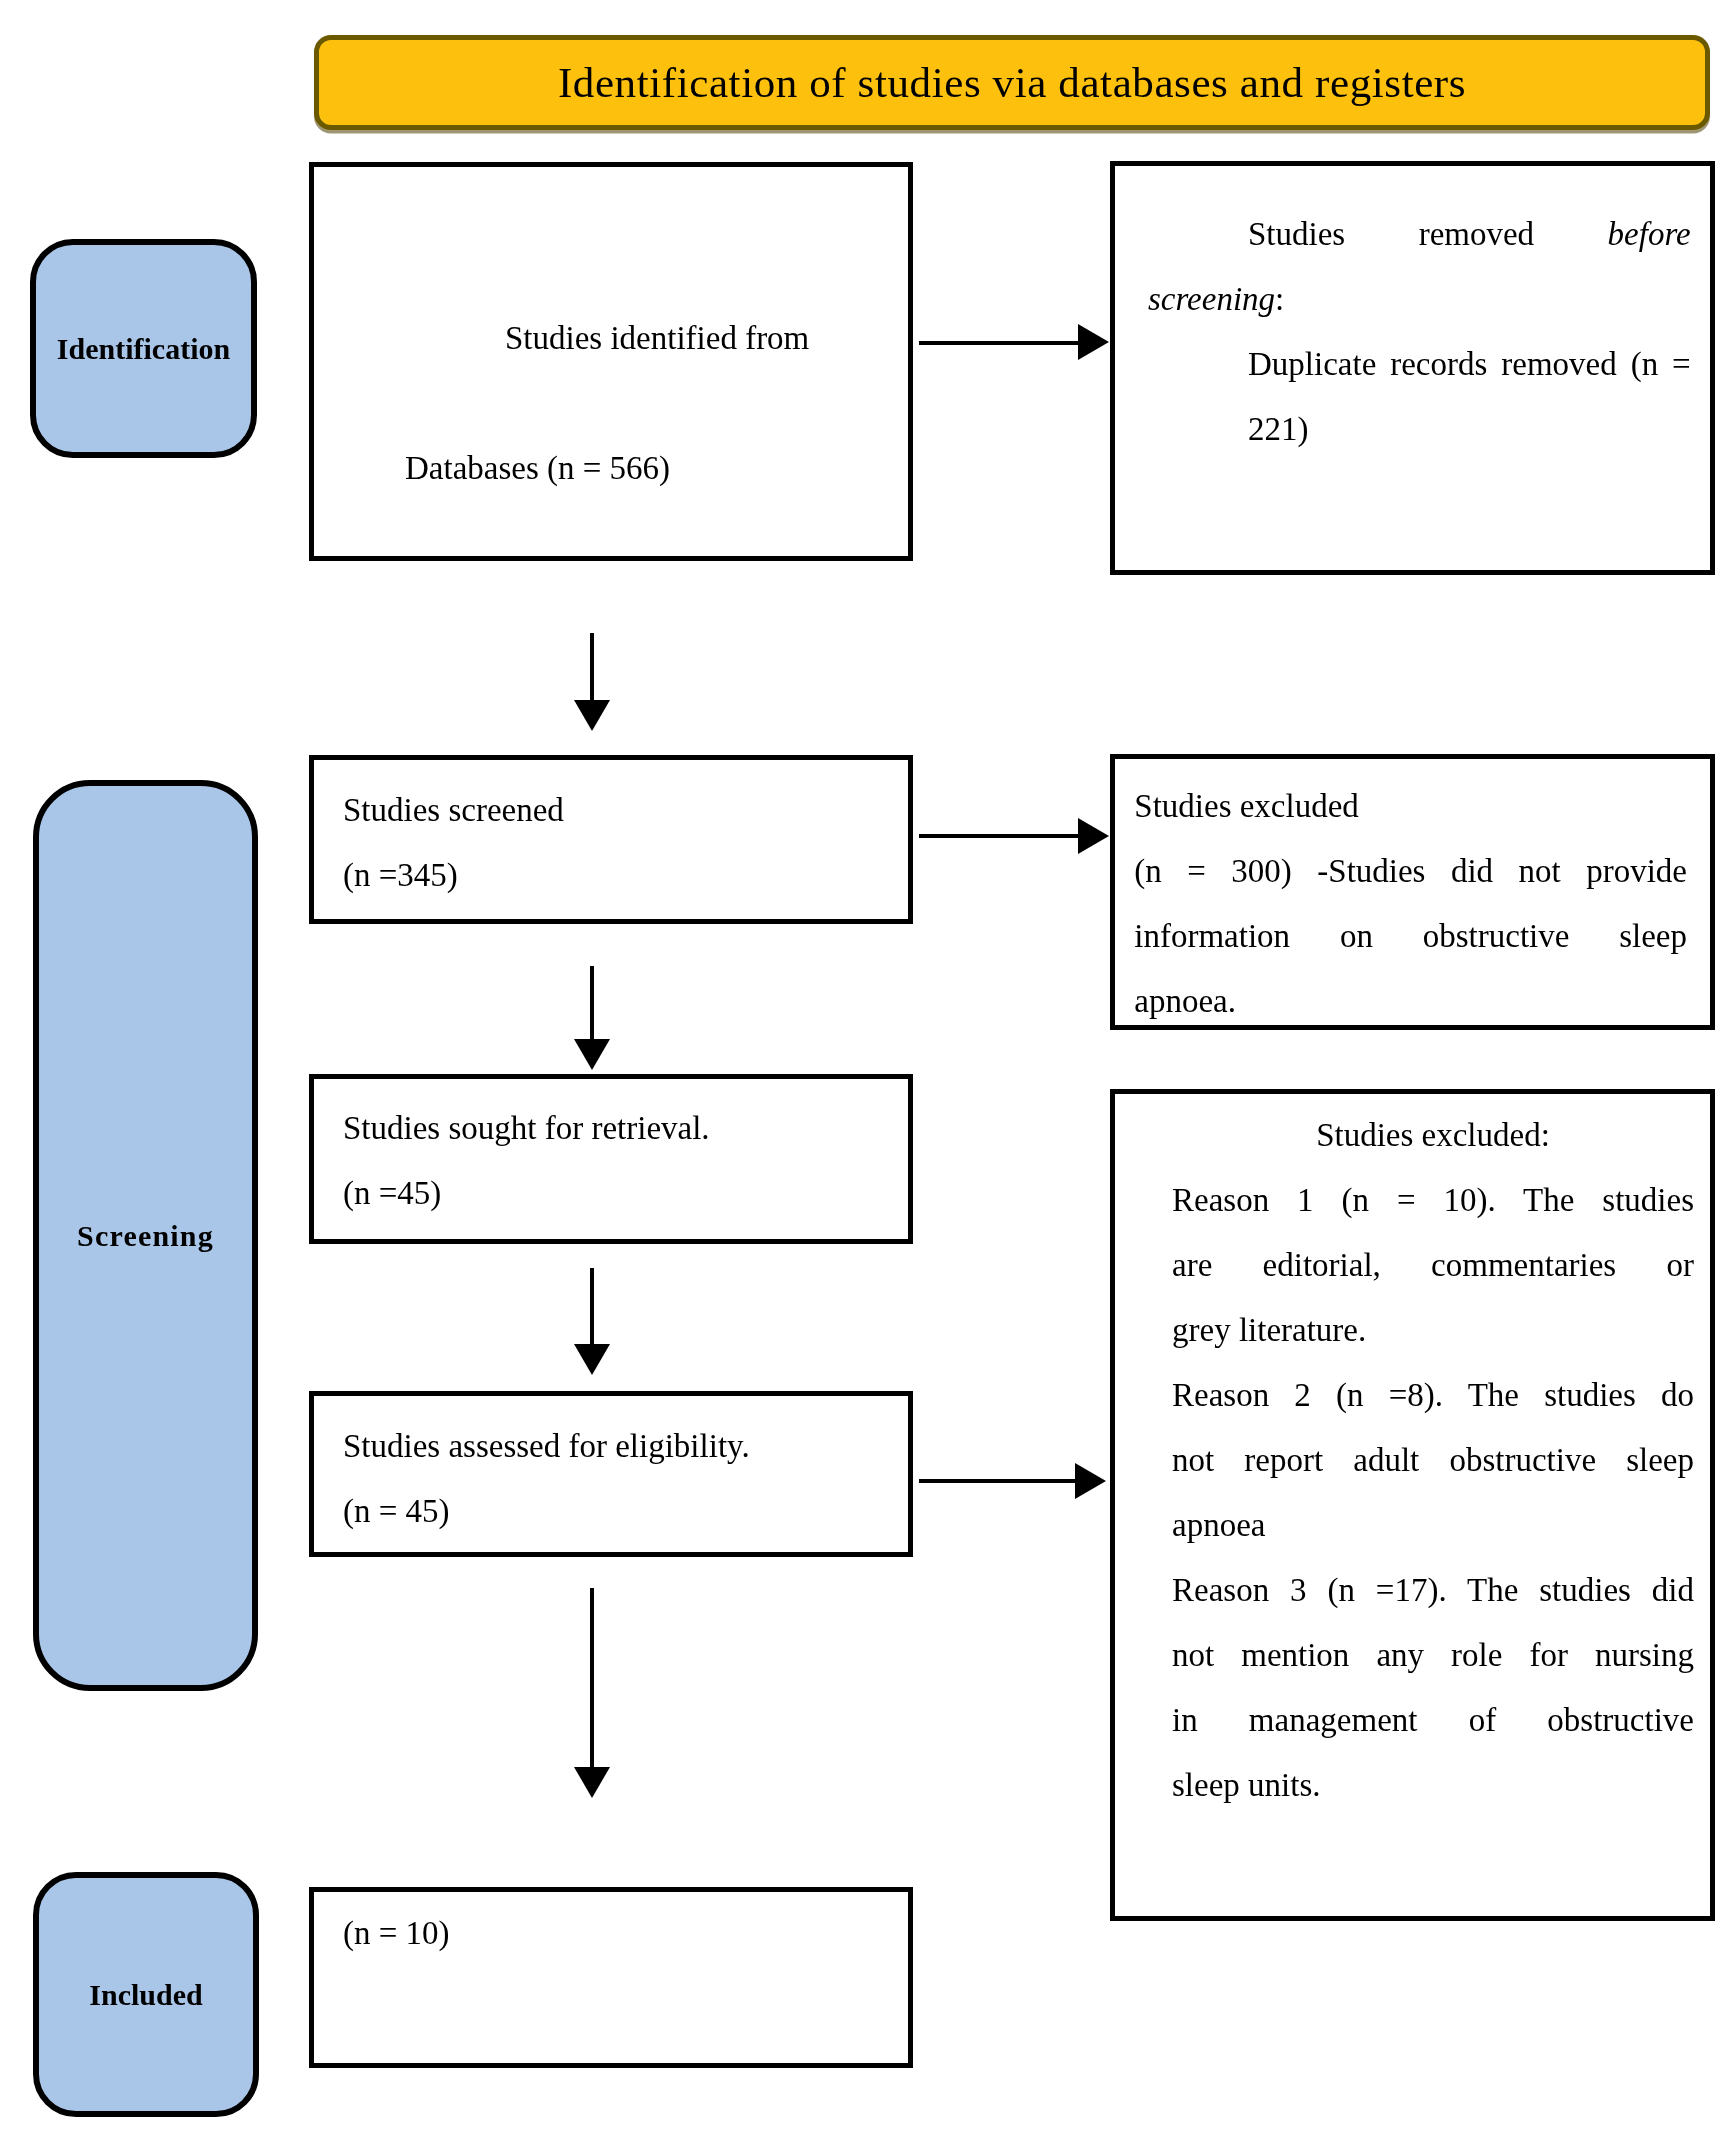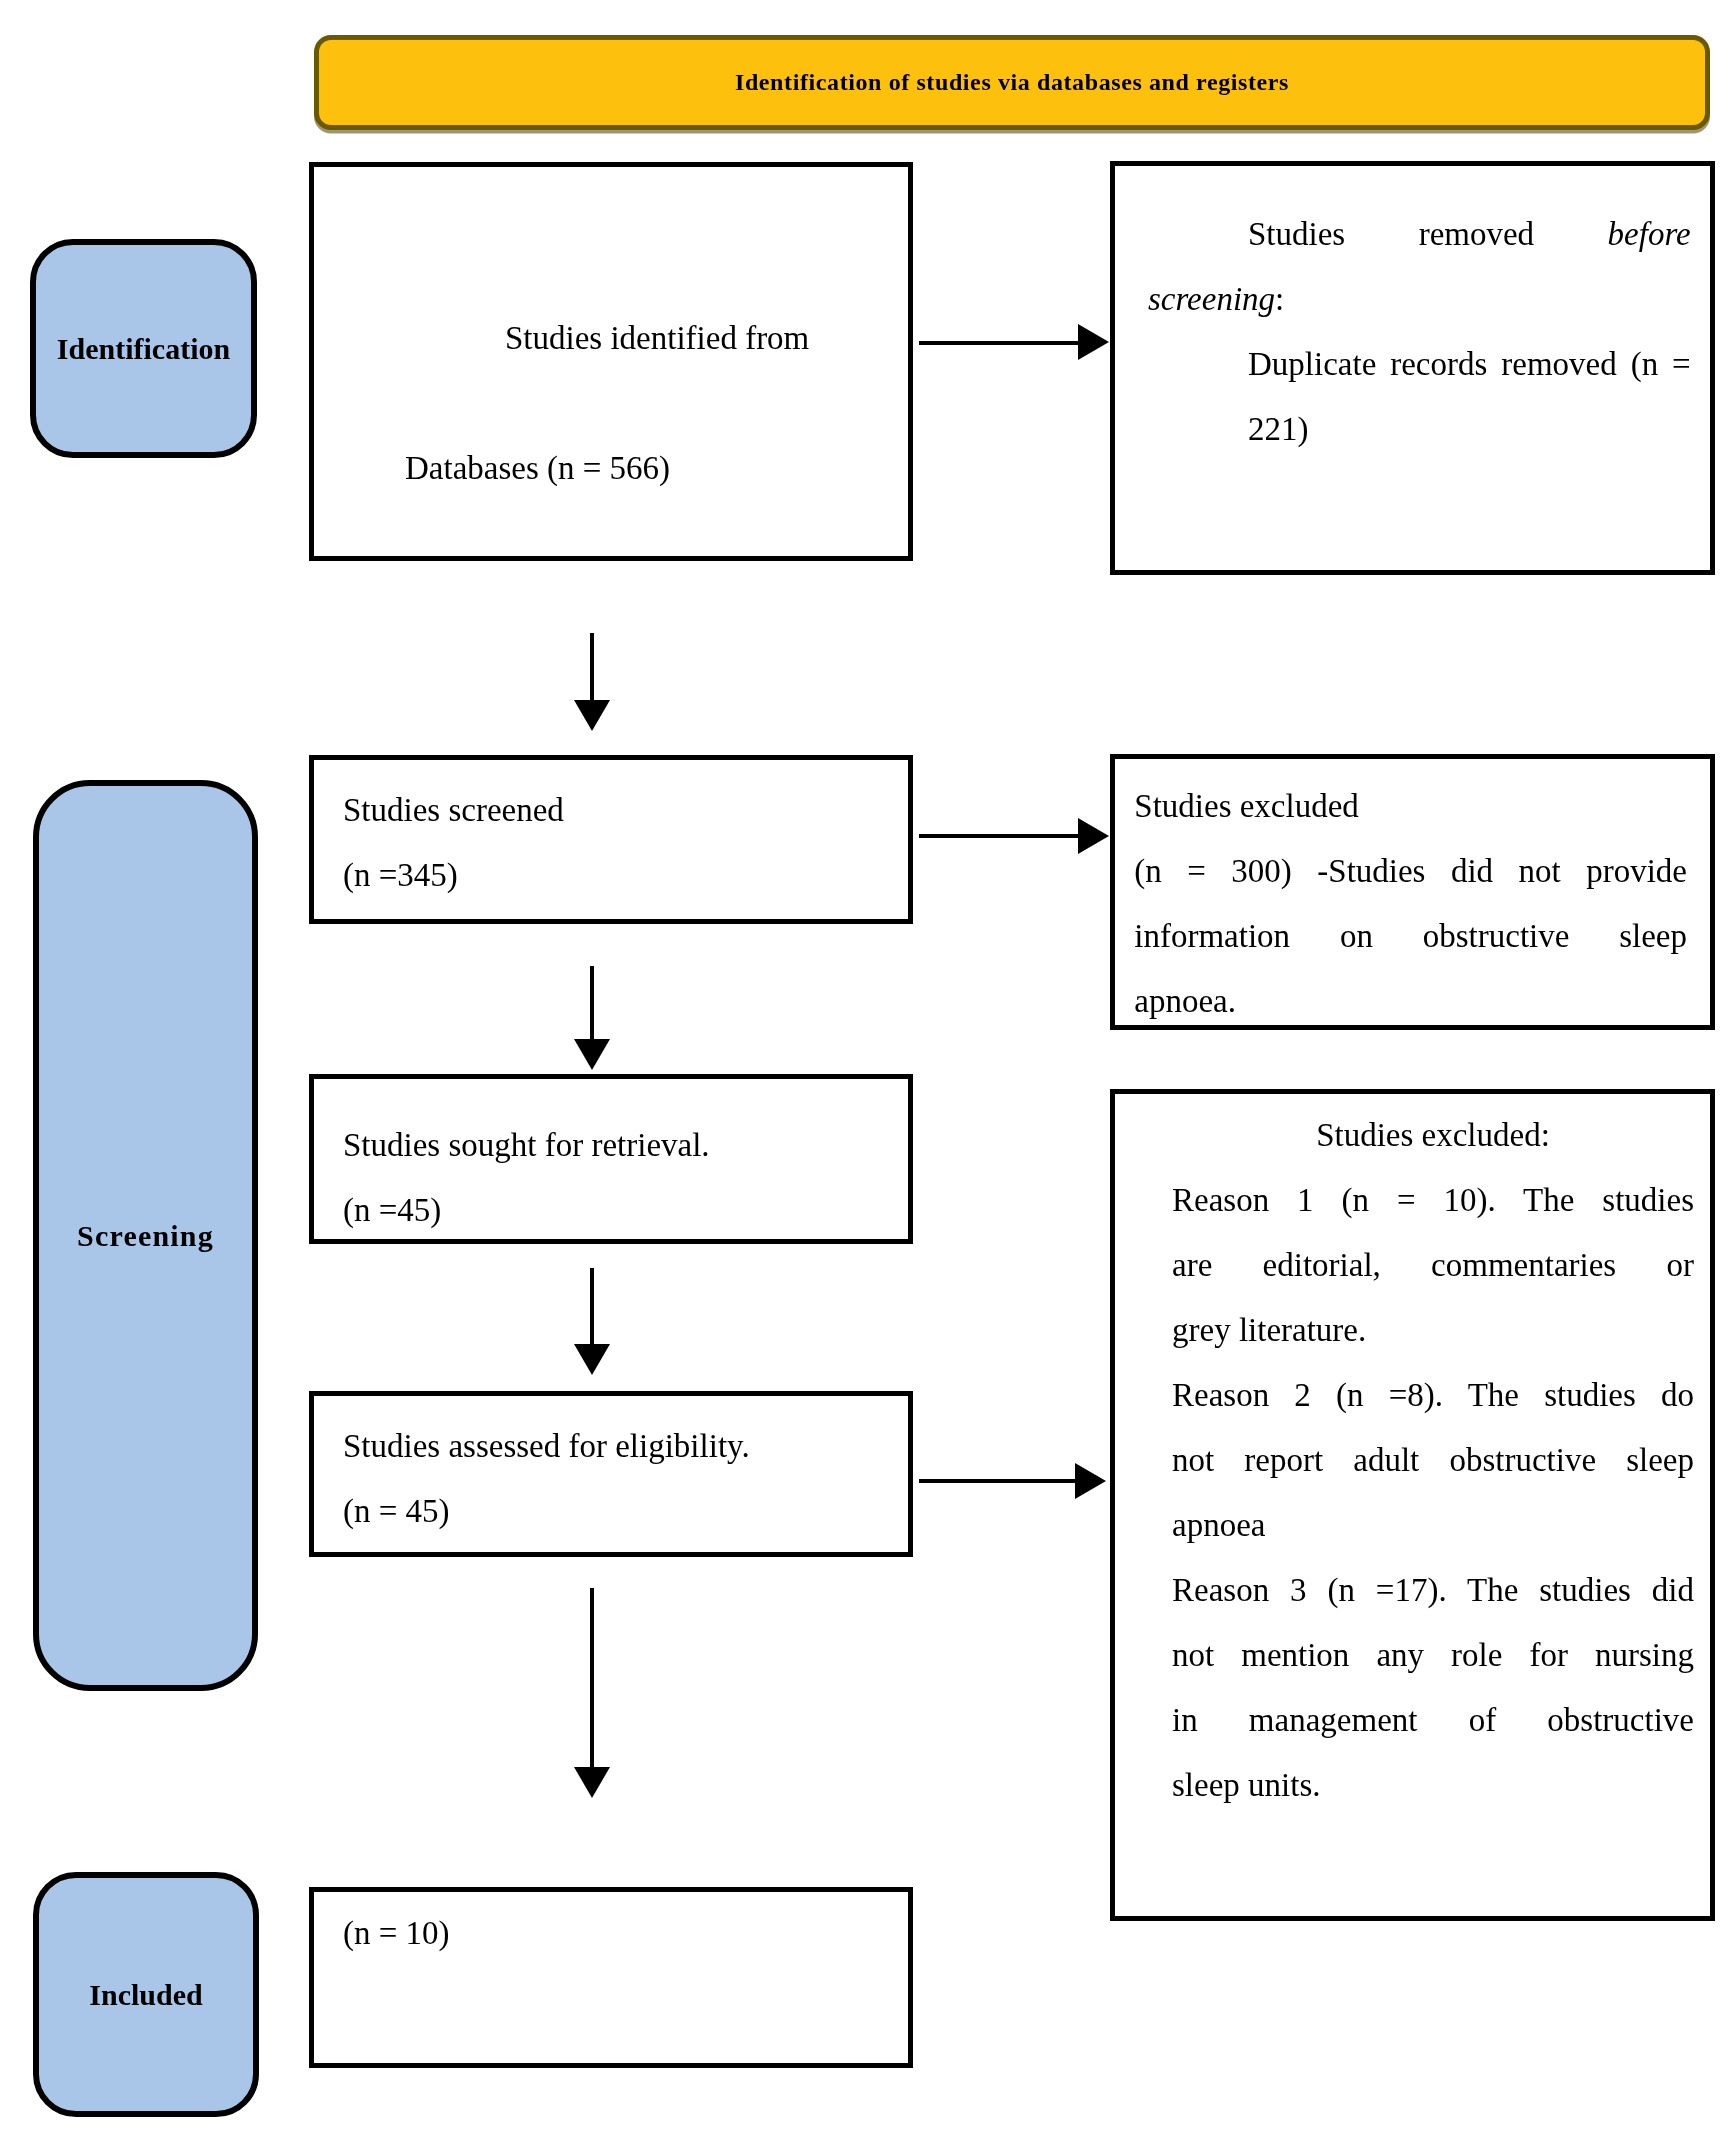--- a/index.html
+++ b/index.html
@@ -20,21 +20,21 @@
   }
   .abs{position:absolute}
   
   .banner{
     background:var(--banner-fill);
     border:5.4px solid var(--banner-border);
     border-radius:17px;
     display:flex;align-items:center;justify-content:center;
     box-shadow:0 3.6px 0 rgba(80,64,0,.55);
   }
-  .banner .label{font-weight:bold;font-size:24px;letter-spacing:0.6px}
+  .banner .label{font-weight:normal;font-size:43px;letter-spacing:0.6px}
   
   .stage{
     background:var(--stage-fill);
     border:6.6px solid var(--stage-border);
     display:flex;align-items:center;justify-content:center;
   }
   .stage .label{font-weight:bold;font-size:30px}
   
   .pbox{
     background:var(--paper);
@@ -75,21 +75,21 @@
 <div class="abs pbox wide-lead" style="left:309px;top:162px;width:604px;height:399px;padding:106px 18px 0 91px">
     <div class="tline left indent"><span>Studies identified from</span></div>
     <div class="tline left"><span>Databases (n = 566)</span></div>
   </div>
 
 <div class="abs pbox" style="left:309px;top:755px;width:604px;height:169px;padding:18px 24px 0 29px">
     <div class="tline left"><span>Studies screened</span></div>
     <div class="tline left"><span>(n =345)</span></div>
   </div>
 
-<div class="abs pbox" style="left:309px;top:1074px;width:604px;height:170px;padding:34px 24px 0 29px">
+<div class="abs pbox" style="left:309px;top:1074px;width:604px;height:170px;padding:17px 24px 0 29px">
     <div class="tline left"><span>Studies sought for retrieval.</span></div>
     <div class="tline left"><span>(n =45)</span></div>
   </div>
 
 <div class="abs pbox" style="left:309px;top:1391px;width:604px;height:166px;padding:18px 24px 0 29px">
     <div class="tline left"><span>Studies assessed for eligibility.</span></div>
     <div class="tline left"><span>(n = 45)</span></div>
   </div>
 
 <div class="abs pbox" style="left:309px;top:1887px;width:604px;height:181px;padding:9px 24px 0 29px">

